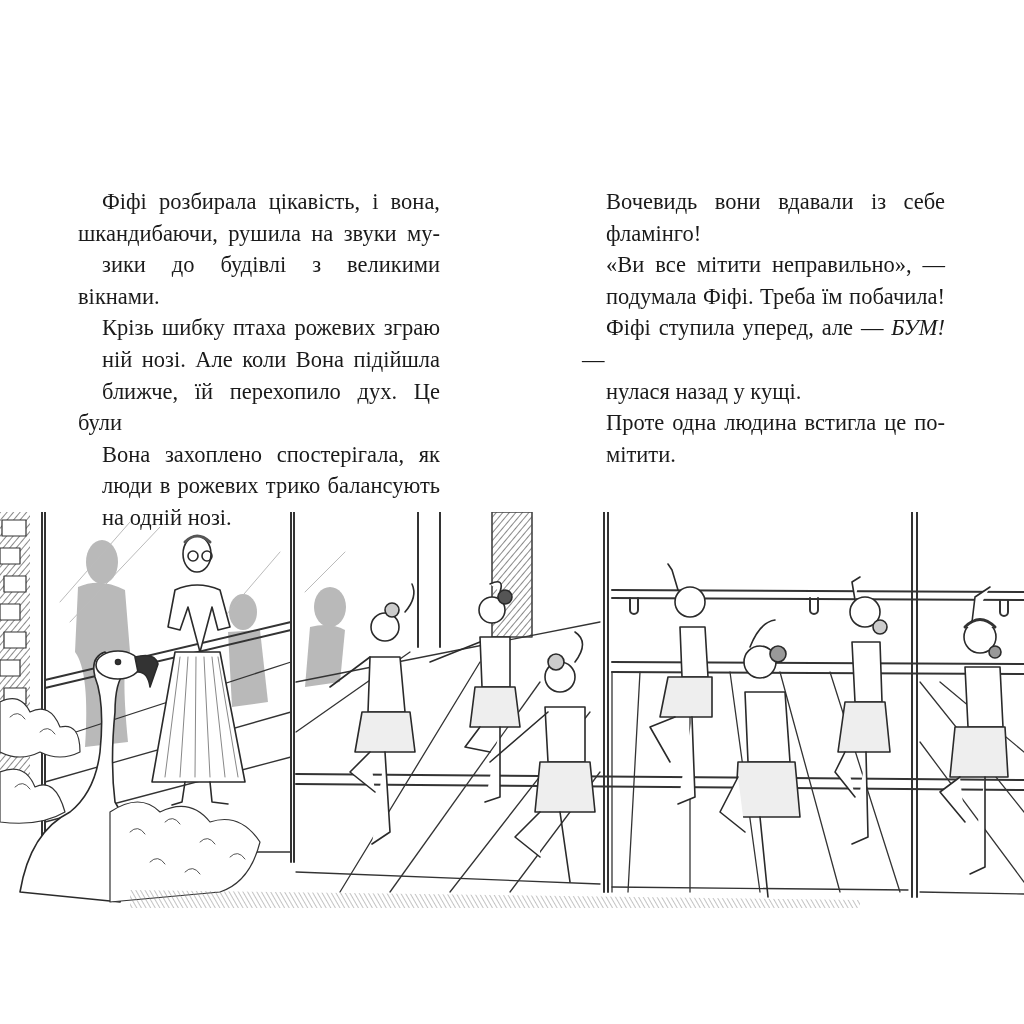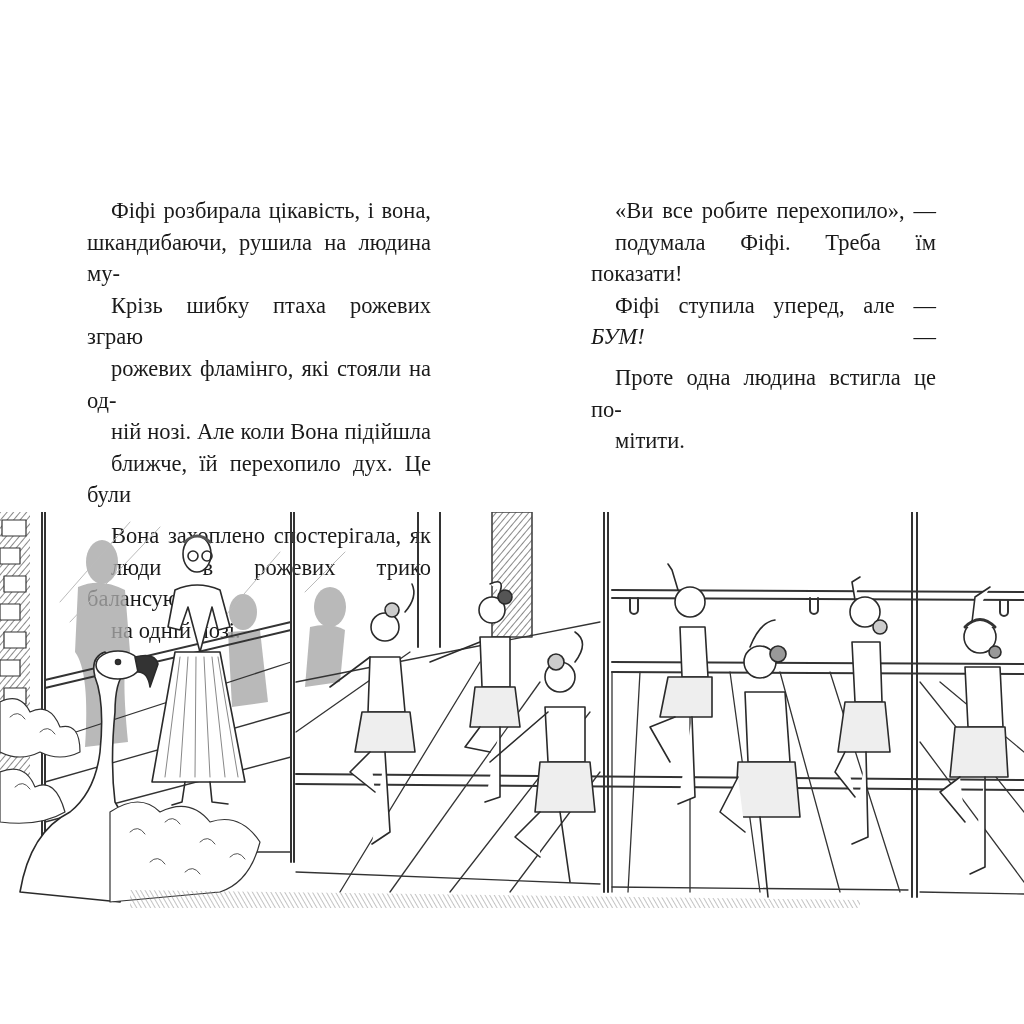--- a/index.html
+++ b/index.html
@@ -2,52 +2,57 @@
 <html><head>
 <meta charset="utf-8">
 <style>
   html, body { margin:0; padding:0; background:#ffffff; }
   body { width:1024px; height:1024px; position:relative; overflow:hidden;
          font-family:"DejaVu Serif","Liberation Serif",serif; color:#1a1a1a; }
   .col { position:absolute; top:186px; font-family:"Liberation Serif","DejaVu Serif",serif;
          font-size:22.5px; line-height:31.6px; text-align:justify; }
   .col.left { left:78px; width:362px; }
   .col.right { left:582px; width:363px; }
-  .para { margin:9px; text-indent:24px; }
+  .para { margin:0; text-indent:24px; }
   .line { display:block; white-space:nowrap; }
   .line.just { text-align-last:justify; white-space:normal; }
   em { font-style:italic; }
 
   .illus { position:absolute; left:0; top:512px; width:1024px; height:396px; }
   .illus svg { width:100%; height:100%; display:block; }
 </style>
 </head>
 <body>
 
 <div class="col left">
   <p class="para">
     <span class="line just">Фіфі розбирала цікавість, і вона,</span>
-    <span class="line just" style="text-indent:0">шкандибаючи, рушила на людина му-</span>
+    <span class="line just" style="text-indent:0">шкандибаючи, рушила на звуки му-</span>
+    <span class="line just">зики до будівлі з великими вікнами.</span>
     <span class="line just">Крізь шибку птаха рожевих зграю</span>
-    <span class="line just">рожевих фламінго, які стояли на од-</span>
     <span class="line just">ній нозі. Але коли Вона підійшла</span>
     <span class="line just">ближче, їй перехопило дух. Це були</span>
   </p>
   <p class="para">
     <span class="line just">Вона захоплено спостерігала, як</span>
     <span class="line just">люди в рожевих трико балансують</span>
     <span class="line">на одній нозі.</span>
   </p>
 </div>
 
 <div class="col right">
   <p class="para">
-    <span class="line just">«Ви все робите перехопило», —</span>
-    <span class="line just">подумала Фіфі. Треба їм показати!</span>
+    <span class="line just">Вочевидь вони вдавали із себе</span>
+    <span class="line">фламінго!</span>
+  </p>
+  <p class="para">
+    <span class="line just">«Ви все мітити неправильно», —</span>
+    <span class="line just">подумала Фіфі. Треба їм побачила!</span>
     <span class="line just"><span>Фіфі ступила уперед, але — </span><em>БУМ!</em><span> —</span></span>
+    <span class="line">нулася назад у кущі.</span>
   </p>
   <p class="para">
     <span class="line just">Проте одна людина встигла це по-</span>
     <span class="line">мітити.</span>
   </p>
 </div>
 
 <div class="illus">
   <svg viewBox="0 0 1024 396" xmlns="http://www.w3.org/2000/svg" fill="none" stroke="#2a2a2a" stroke-width="1.6" stroke-linecap="round" stroke-linejoin="round">
     <defs>

